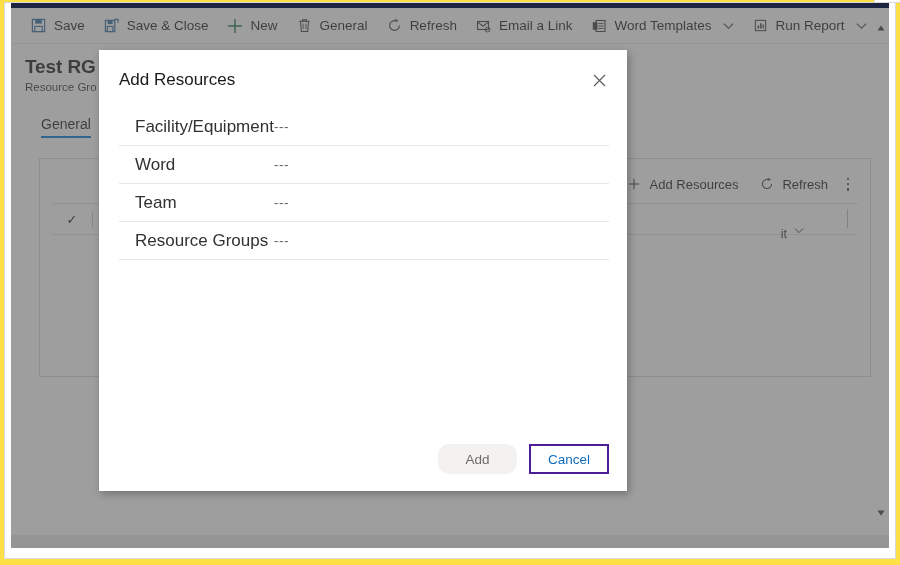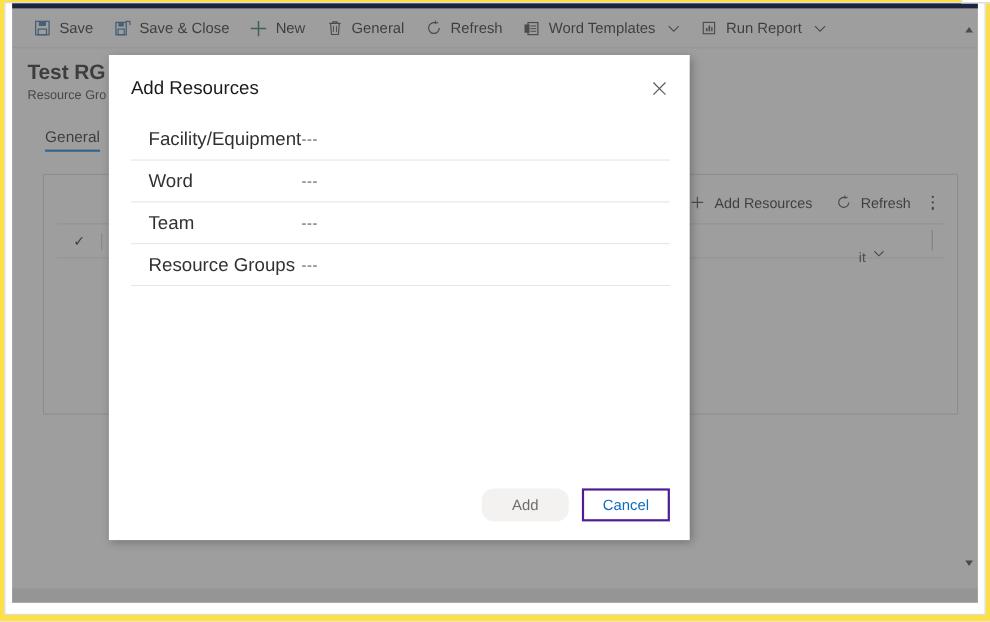--- a/index.html
+++ b/index.html
@@ -431,20 +431,30 @@
       <div class="cmd">
         <span class="glyph">
           <svg width="15" height="15" viewBox="0 0 16 16">
             <path d="M13.2 8 A5.2 5.2 0 1 1 9.4 3" fill="none" stroke="#3b3a39" stroke-width="1.2"></path>
             <path d="M9.3 0.8 L9.6 3.4 L12.1 2.6" fill="none" stroke="#3b3a39" stroke-width="1.2"></path>
           </svg>
         </span>
         <span class="label">Refresh</span>
       </div>
 
+      <div class="cmd">
+        <span class="glyph">
+          <svg width="16" height="16" viewBox="0 0 16 16">
+            <rect x="2.5" y="3.5" width="11" height="8" fill="none" stroke="#3b3a39" stroke-width="1.1"></rect>
+            <path d="M2.5 3.9 L8 8.2 L13.5 3.9" fill="none" stroke="#3b3a39" stroke-width="1.1"></path>
+            <circle cx="12.6" cy="11.6" r="2.4" fill="none" stroke="#3b3a39" stroke-width="1"></circle>
+          </svg>
+        </span>
+        <span class="label">Email a Link</span>
+      </div>
 
       <div class="cmd">
         <span class="glyph">
           <svg width="16" height="16" viewBox="0 0 16 16">
             <rect x="5" y="2.5" width="9" height="11" fill="none" stroke="#3b3a39" stroke-width="1.1"></rect>
             <rect x="1.8" y="4.2" width="4.6" height="7.6" fill="#3b3a39"></rect>
             <path d="M7.2 5.6 H12.5 M7.2 8 H12.5 M7.2 10.4 H12.5" stroke="#3b3a39" stroke-width="0.9"></path>
           </svg>
         </span>
         <span class="label">Word Templates</span>

